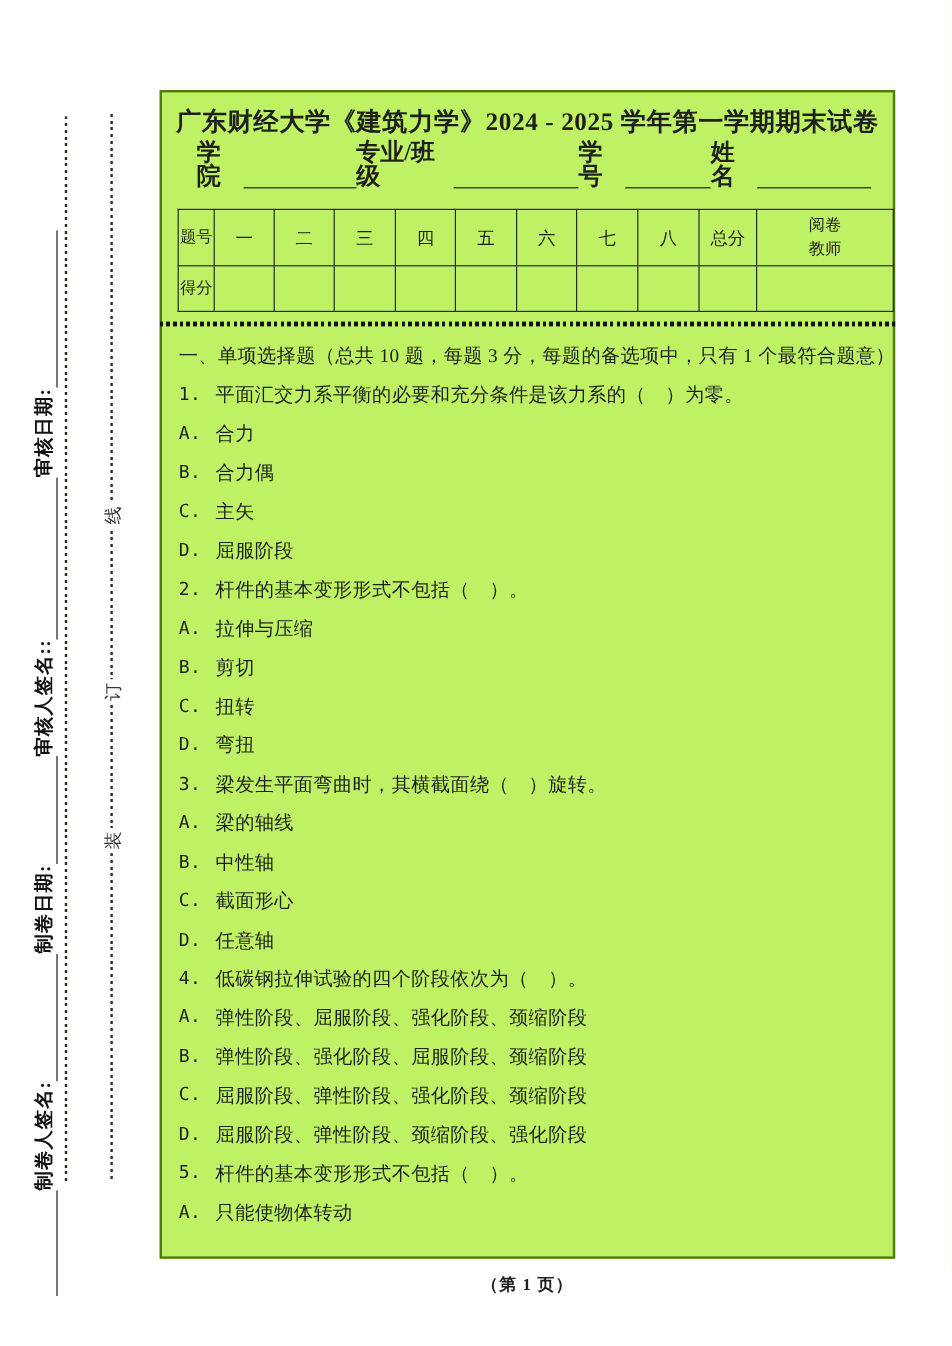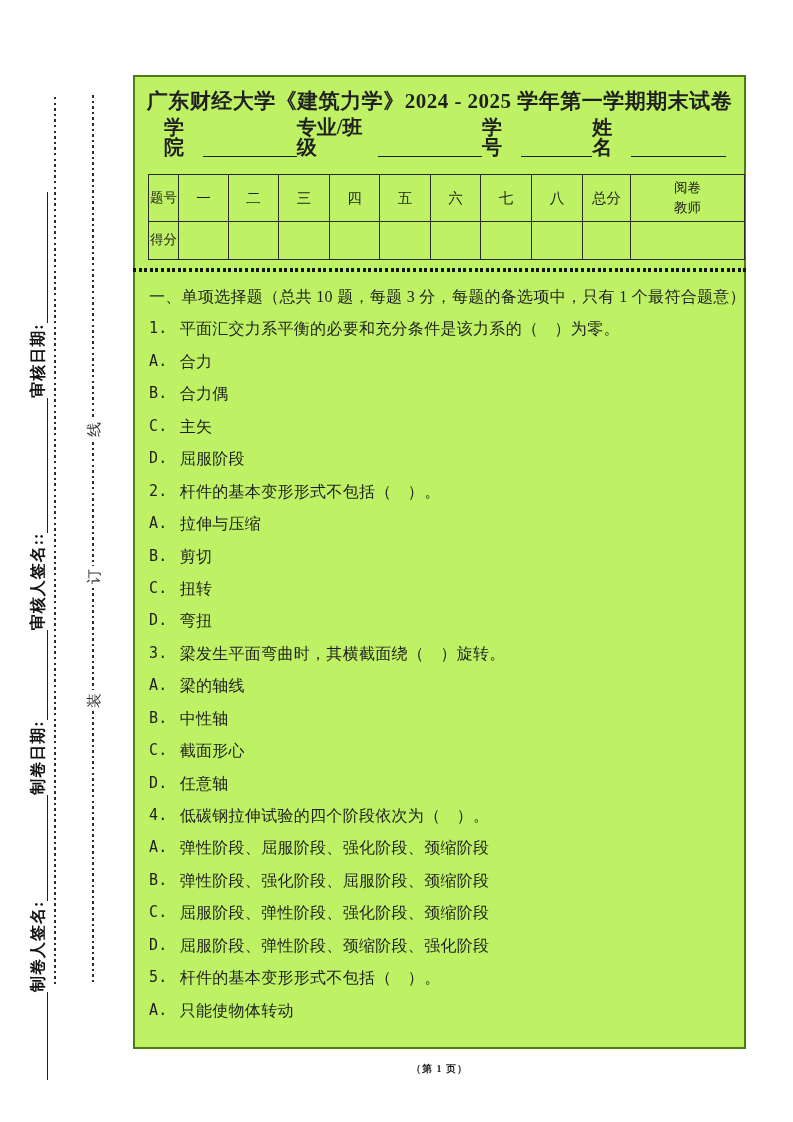--- a/index.html
+++ b/index.html
@@ -76,21 +76,21 @@
 
   #questions {
     position:absolute; top:210px; left:14px; right:6px;
     font-size:16px; letter-spacing:0.3px;
   }
   .q-line { height:32.45px; display:flex; align-items:flex-start; white-space:nowrap; overflow:hidden; }
   .q-prefix { font-family:"DejaVu Sans Mono","Liberation Mono",monospace; font-size:15px; margin-right:12px; flex:none; }
 
   #page-footer {
     position:absolute; left:133px; top:1062px; width:613px;
-    text-align:center; font-size:10px; font-weight:bold; letter-spacing:1px;
+    text-align:center; font-size:14px; font-weight:bold; letter-spacing:1px;
   }
 </style>
 </head>
 <body>
 
 <div class="page">
 
   <div id="dotted-inner" class="v-dotted"></div>
   <div id="dotted-binding" class="v-dotted"></div>
 

